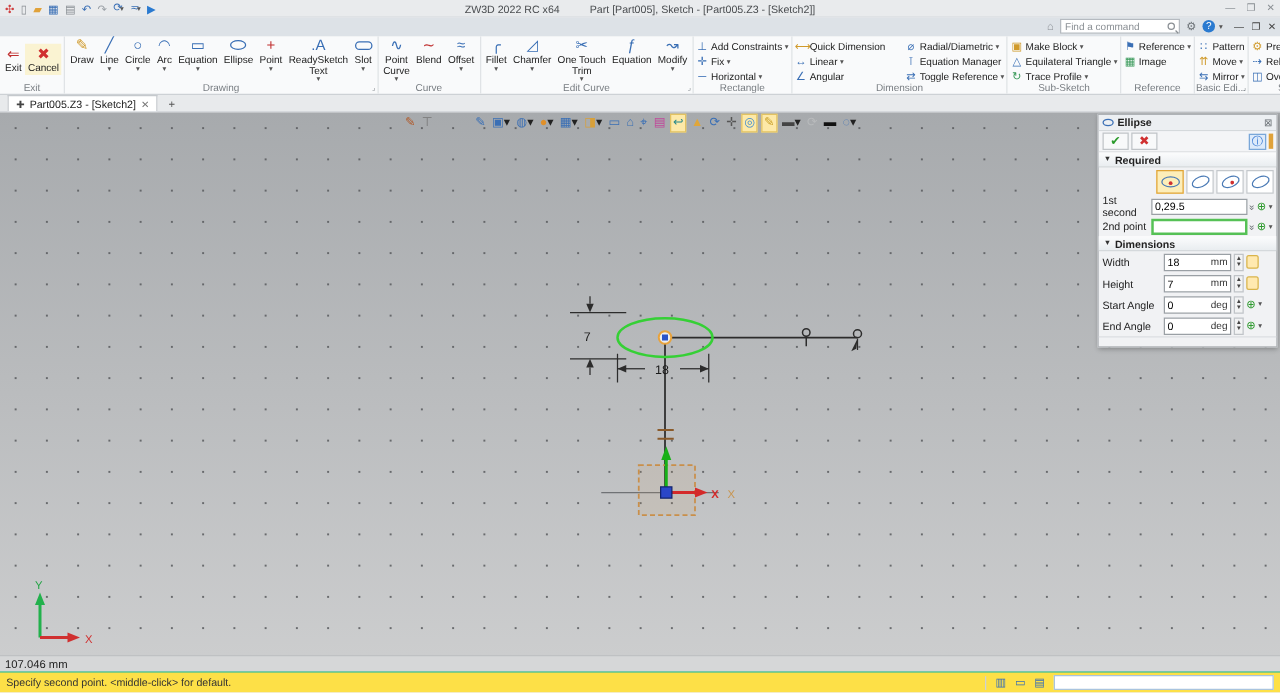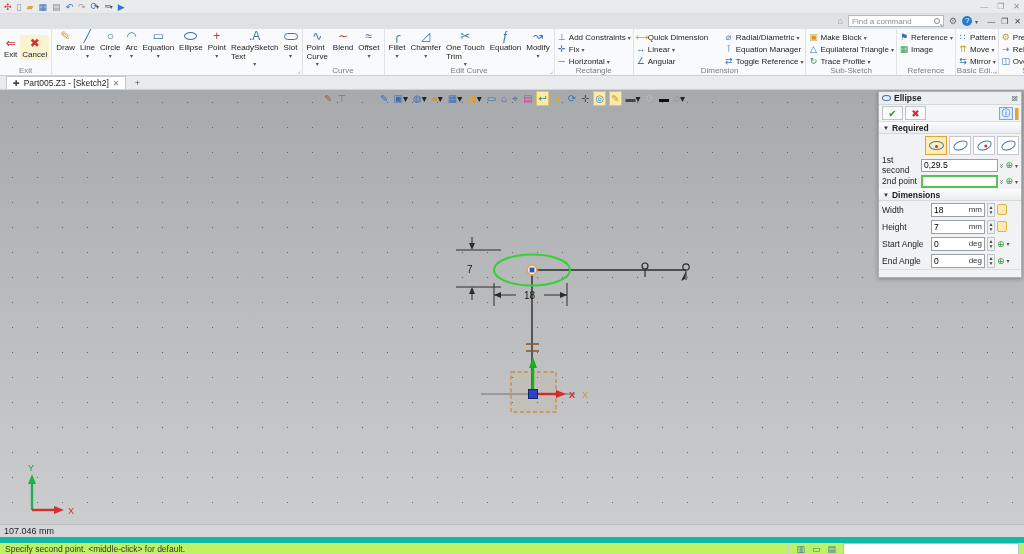--- a/index.html
+++ b/index.html
@@ -31,21 +31,21 @@
 
   
   .ribbon{height:47px;background:#f9fafb;border-bottom:1px solid #cdd1d5;display:flex;align-items:stretch;overflow:hidden;}
   .rgroup{position:relative;border-right:1px solid #e0e3e6;padding:1px 2px 10px;display:flex;align-items:center;flex:none;}
   .rgroup-label{position:absolute;bottom:0;left:0;right:0;text-align:center;font-size:8px;color:#787d82;height:9px;line-height:9px;white-space:nowrap;}
   .launcher{position:absolute;right:1px;bottom:1px;font-size:6px;color:#8a8f94;}
   .bigbtns{display:flex;align-items:stretch;gap:1px;}
   .bigbtn{display:flex;flex-direction:column;align-items:center;padding:1px 2px 0;cursor:default;}
   .bigbtn.hl{background:#faf3d2;}
   .bicon{height:15px;font-size:12px;line-height:15px;}
-  .blabel{font-size:8px;line-height:8.5px;white-space:pre-line;color:#222;}
+  .blabel{font-size:8px;line-height:8.5px;text-align:center;white-space:pre-line;color:#222;}
   .bdd{font-size:6px;color:#555;line-height:6px;}
   .rowgroup{display:flex;flex-direction:column;gap:2px;padding-top:2px;align-self:flex-start;}
   .rrow{display:flex;gap:4px;}
   .ritem{display:flex;align-items:center;gap:2px;font-size:8px;color:#222;white-space:nowrap;cursor:default;}
   .ricon{font-size:9px;width:10px;text-align:center;line-height:10px;}
   .rdd{font-size:6px;color:#555;}
   .g-dimension .rrow .ritem:first-child{min-width:84px;}
   .g-settings .rrow .ritem:first-child{min-width:72px;}
   .shape-ellipse{display:inline-block;width:13px;height:8px;border:1.3px solid #3a6fb5;border-radius:50%;}
   .shape-slot{display:inline-block;width:14px;height:7px;border:1.3px solid #3a6fb5;border-radius:4px;}
@@ -97,21 +97,21 @@
   .p-drow{display:flex;align-items:center;gap:2px;padding:1px 3px;height:17px;}
   .p-dlabel{width:47px;flex:none;}
   .p-dbox{width:54px;height:14px;border:1px solid #9aa0a5;background:#fff;display:flex;align-items:center;padding:0 2px;}
   .p-dval{flex:1;border:none;outline:none;font-size:8.5px;width:20px;font-family:inherit;background:transparent;}
   .p-unit{color:#333;font-size:8px;}
   .p-spin{display:flex;flex-direction:column;width:8px;line-height:5px;font-size:5px;color:#444;border:1px solid #c0c4c8;background:#f2f3f4;height:14px;justify-content:center;text-align:center;}
   .p-lock{width:10px;height:11px;background:#ffe9b0;border:1px solid #d9b44a;border-radius:2px;}
   .p-footer{height:8px;border-top:1px solid #dbdee1;}
 
   
-  .statusbar{height:17px;background:#bef264;border-top:6px solid #14b8a6;display:flex;align-items:center;padding:0 5px;font-size:8.5px;color:#333;}
+  .statusbar{height:17px;background:#fde047;border-top:1px solid #14b8a6;display:flex;align-items:center;padding:0 5px;font-size:8.5px;color:#333;}
   .sb-right{margin-left:auto;display:flex;align-items:center;gap:7px;}
   .sb-sep{width:1px;height:11px;background:#cdd1d5;}
   .sb-icon{font-size:9px;color:#3a6fb5;}
   .sb-input{width:176px;height:12px;background:#fff;border:1px solid #a9c4de;}
 </style>
 </head>
 <body>
 
 <div class="titlebar">
   <div class="qat" id="qat">
@@ -119,20 +119,23 @@
       <span class="qi"><span style="color: rgb(138, 143, 148);">▯</span></span>
       <span class="qi"><span style="color: rgb(224, 162, 58);">▰</span></span>
       <span class="qi"><span style="color: rgb(58, 111, 181);">▦</span></span>
       <span class="qi"><span style="color: rgb(138, 143, 148);">▤</span></span>
       <span class="qi"><span style="color: rgb(58, 111, 181);">↶</span></span>
       <span class="qi"><span style="color: rgb(154, 160, 166);">↷</span></span>
       <span class="qi"><span style="color: rgb(58, 111, 181);">⟳</span><span class="qdd">▾</span></span>
       <span class="qi"><span style="color: rgb(58, 111, 181);">≂</span><span class="qdd">▾</span></span>
       <span class="qi"><span style="color: rgb(42, 122, 208);">▶</span></span>
     </div>
+  <div class="title-center">
+    <b>ZW3D 2022 RC x64</b><span>Part [Part005],  Sketch - [Part005.Z3 - [Sketch2]]</span>
+  </div>
   <div class="winbtns">
     <span>―</span>
     <span>❐</span>
     <span>✕</span>
   </div>
 </div>
 
 <div class="tabrow">
   <div class="tabrow-right">
     <span class="homeicon">⌂</span>
@@ -205,20 +208,21 @@
           <div class="blabel">ReadySketch
 Text</div>
           <div class="bdd">▾</div>
         </div>
         <div class="bigbtn">
           <div class="bicon"><span class="shape-slot"></span></div>
           <div class="blabel">Slot</div>
           <div class="bdd">▾</div>
         </div>
       </div>
+      <div class="rgroup-label">Drawing</div>
       <span class="launcher">⌟</span>
     </div>
     <div class="rgroup g-curve">
       <div class="bigbtns">
         <div class="bigbtn">
           <div class="bicon"><span style="color: rgb(58, 111, 181);">∿</span></div>
           <div class="blabel">Point
 Curve</div>
           <div class="bdd">▾</div>
         </div>

